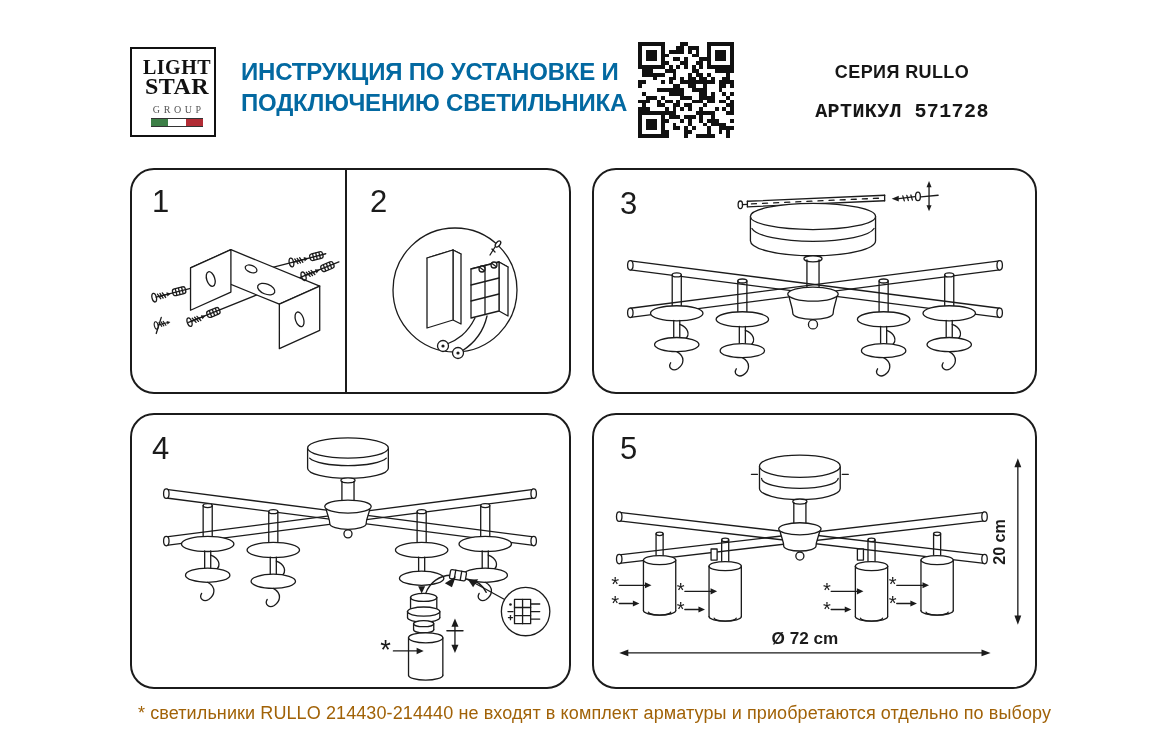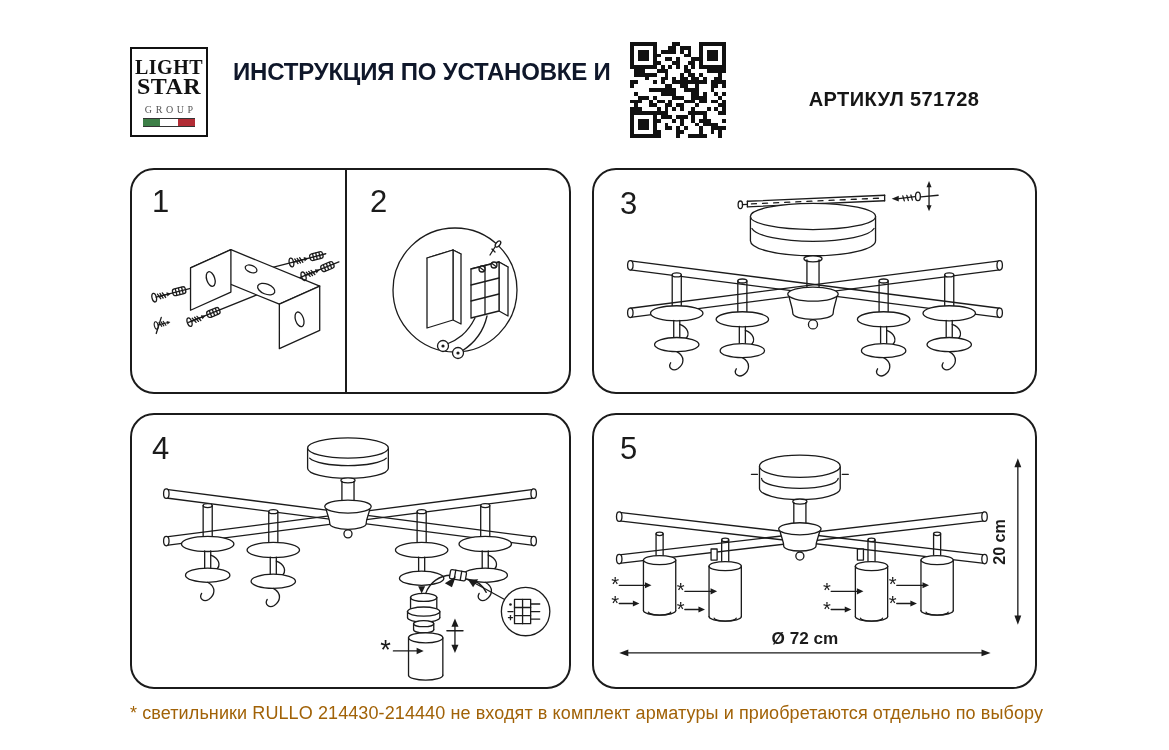--- a/index.html
+++ b/index.html
@@ -1,38 +1,38 @@
 <!DOCTYPE html>
 <html><head>
 <meta charset="utf-8">
 <style>
   html,body{margin:0;padding:0;background:#fff;}
   body{width:1169px;height:750px;position:relative;overflow:hidden;
        font-family:"Liberation Sans",sans-serif;color:#111;}
-  .abs{position:absolute;}
+  .abs{position:absolute;padding-left:8px;}
 
   
   .logo{left:130px;top:47px;width:74px;height:86px;border:2.5px solid #111;
         display:flex;flex-direction:column;align-items:center;justify-content:center;
         font-family:"Liberation Serif",serif;background:#fff;}
   .logo .l1{font-size:20px;font-weight:700;line-height:18px;letter-spacing:.5px;}
   .logo .l2{font-size:24px;font-weight:700;line-height:20px;letter-spacing:.5px;}
   .logo .l3{font-size:10px;letter-spacing:3.6px;margin-top:8px;text-indent:3.6px;color:#555;}
   .flag{width:52px;height:7px;margin-top:3px;border-top:1.2px solid #333;border-bottom:1.2px solid #333;display:flex;}
   .flag i{flex:1;display:block;}
   .flag .fg{background:#3d7f47;}
   .flag .fw{background:#fff;}
   .flag .fr{background:#b22c35;}
 
-  .title{left:233px;top:56px;font-size:24px;font-weight:800;line-height:31px;letter-spacing:-0.2px;color:#0f172a;}
+  .title{left:233px;top:56px;font-size:24px;font-weight:800;line-height:31px;letter-spacing:-0.2px;color:#0369a1;}
   .qr{left:630px;top:42px;width:96px;height:96px;}
   .qr svg{width:96px;height:96px;fill:#111;shape-rendering:crispEdges;}
   .series{left:788px;top:62px;width:212px;text-align:center;color:#161616;}
   .series .s1{font-size:18px;font-weight:700;letter-spacing:.4px;}
-  .series .s2{font-size:20px;font-weight:700;margin-top:26px;letter-spacing:.4px;}
+  .series .s2{font-size:20px;font-weight:700;margin-top:17px;letter-spacing:.4px;font-family:Liberation Mono, monospace;}
 
   
   .panel{position:absolute;border:2px solid #1b1b1b;border-radius:24px;background:#fff;}
   #panel-12{left:130px;top:168px;width:437px;height:222px;}
   #panel-3 {left:592px;top:168px;width:441px;height:222px;}
   #panel-4 {left:130px;top:413px;width:437px;height:272px;}
   #panel-5 {left:592px;top:413px;width:441px;height:272px;}
   .divider{position:absolute;left:213px;top:0;bottom:0;width:0;border-left:2px solid #1b1b1b;}
   .stepnum{position:absolute;font-size:31px;color:#1b1b1b;line-height:1;}
   .panel svg.diagram{position:absolute;left:0;top:0;width:100%;height:100%;}
@@ -54,20 +54,21 @@
   <div class="l3">GROUP</div>
   <div class="flag">
       <i class="fg"></i>
       <i class="fw"></i>
       <i class="fr"></i>
     </div>
 </div>
 
 <div class="abs title">
   <div>ИНСТРУКЦИЯ ПО УСТАНОВКЕ И</div>
+  <div>ПОДКЛЮЧЕНИЮ СВЕТИЛЬНИКА</div>
 </div>
 
 <div class="abs qr">
   <svg viewBox="0 0 25 25">
       <rect x="0" y="0" width="1" height="1"></rect>
       <rect x="1" y="0" width="1" height="1"></rect>
       <rect x="2" y="0" width="1" height="1"></rect>
       <rect x="3" y="0" width="1" height="1"></rect>
       <rect x="4" y="0" width="1" height="1"></rect>
       <rect x="5" y="0" width="1" height="1"></rect>
@@ -380,20 +381,21 @@
       <rect x="15" y="24" width="1" height="1"></rect>
       <rect x="16" y="24" width="1" height="1"></rect>
       <rect x="17" y="24" width="1" height="1"></rect>
       <rect x="18" y="24" width="1" height="1"></rect>
       <rect x="19" y="24" width="1" height="1"></rect>
       <rect x="23" y="24" width="1" height="1"></rect>
     </svg>
 </div>
 
 <div class="abs series">
+  <div class="s1">СЕРИЯ RULLO</div>
   <div class="s2">АРТИКУЛ 571728</div>
 </div>
 
 <div class="panel" id="panel-12">
   <div class="divider"></div>
   <div class="stepnum" style="left:20px;top:16px;">1</div>
   <div class="stepnum" style="left:238px;top:16px;">2</div>
 
   <svg class="diagram" viewBox="0 0 433 218">
     <defs>

